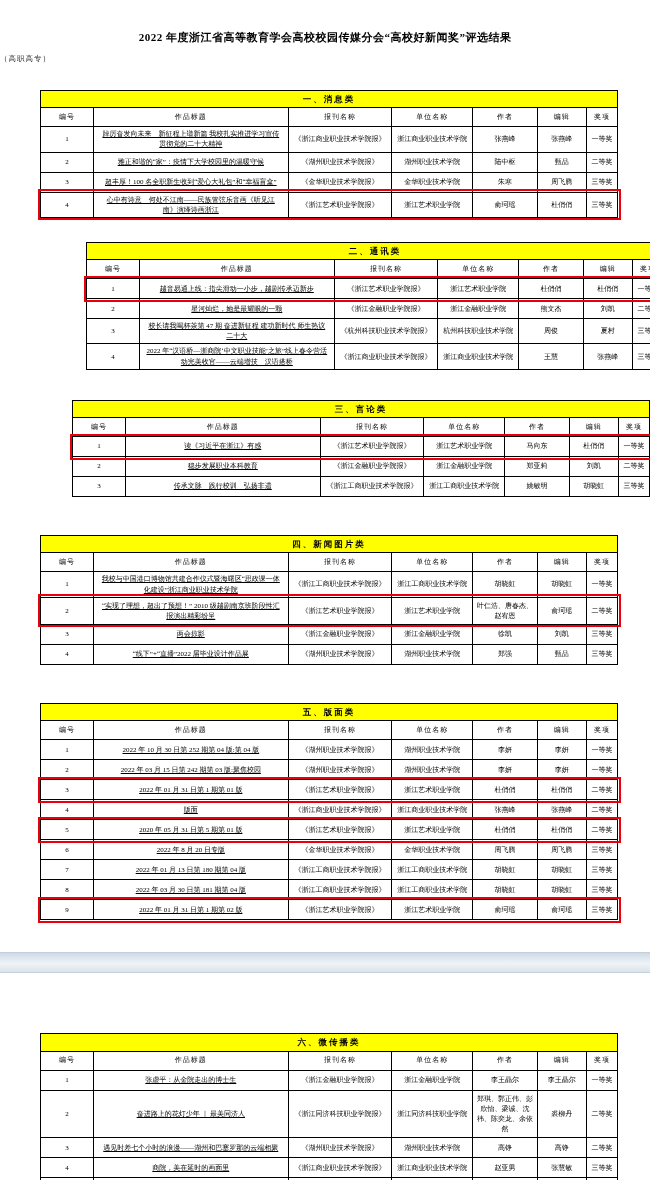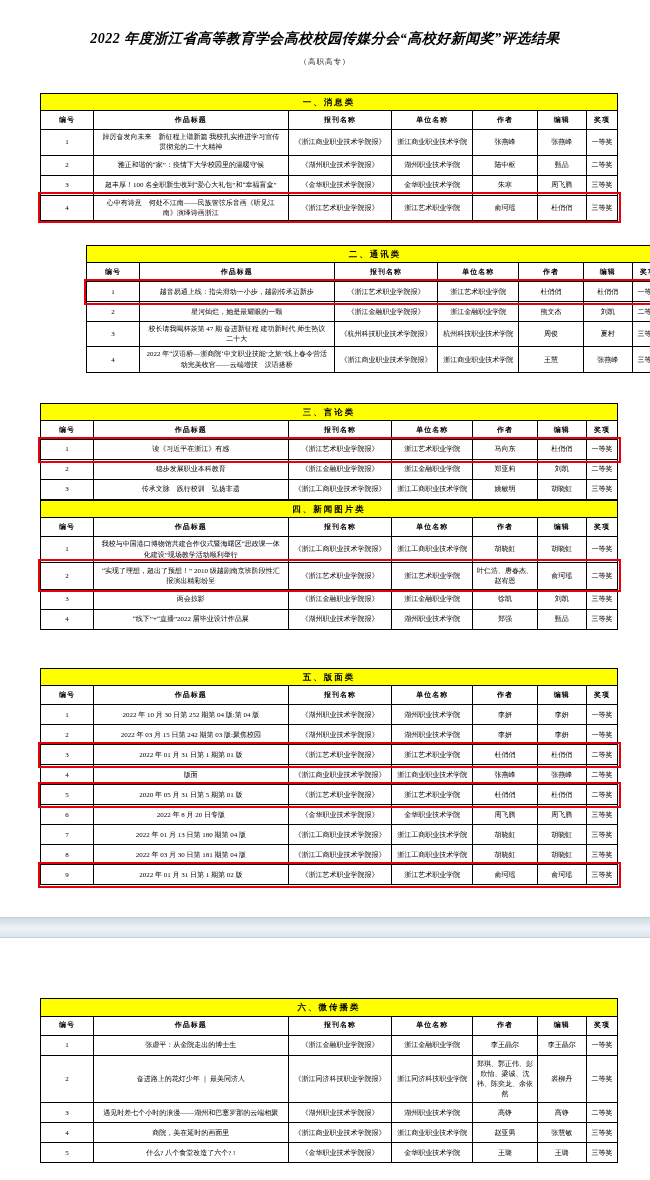--- a/index.html
+++ b/index.html
@@ -4,55 +4,55 @@
 <style>
   html,body{margin:0;padding:0;background:#ffffff;}
   body{
     width:650px;height:1180px;overflow:hidden;
     font-family:"Liberation Serif","DejaVu Serif",serif;
     color:#000;
   }
   .doc-title{
     margin:30px 20px 0;
     text-align:center;
-    font-size:14px;font-weight:bold;letter-spacing:0.5px;font-style:italic;
+    font-size:11px;font-weight:bold;letter-spacing:0.5px;
   }
   .doc-subtitle{
-    margin-top:9px;text-align:center;
+    margin-top:9px;
     font-size:7.5px;color:#222;letter-spacing:1px;
   }
   #tables{margin-left:40px;width:578px;}
   table.award-table{
     width:578px;border-collapse:collapse;table-layout:fixed;
   }
   table.t0{margin-top:26px;}
   table.t1{margin-top:24px;margin-left:46px;}
-  table.t2{margin-top:30px;}
-  table.t3{}
+  table.t2{margin-top:30px;margin-left:32px;}
+  table.t3{margin-top:38px;}
   table.t4{margin-top:38px;}
   table.t5{margin-top:60px;}
   .award-table th,.award-table td{
     border:1px solid #000;
     padding:3px 3px;
     text-align:center;vertical-align:middle;
     font-size:7px;line-height:1.45;
     word-break:break-all;
   }
   .award-table tr.section th{
     background:#ffff00;
     font-size:8.5px;font-weight:bold;
     padding:2px 0;letter-spacing:2px;
   }
   .award-table tr.cols th{
-    font-weight:bold;height:12px;letter-spacing:1px;
+    font-weight:normal;height:12px;letter-spacing:1px;
     background:#fff;
     border-radius:8px;
   }
   .award-table td{height:13px;background:#fff;}
-  .award-table td.cell-title{padding:2px 6px;}
+  .award-table td.cell-title{padding:2px 6px;text-decoration:underline;}
   
   .award-table tr.hl{
     outline:2px solid #e8000d;
     outline-offset:1px;
   }
   
   col.c0{width:9.2%;}  col.c1{width:33.7%;} col.c2{width:18%;}
   col.c3{width:14%;}   col.c4{width:11.2%;} col.c5{width:8.5%;}
   col.c6{width:5.4%;}
   
@@ -272,21 +272,21 @@
             <th>报刊名称</th>
             <th>单位名称</th>
             <th>作者</th>
             <th>编辑</th>
             <th>奖项</th>
           </tr>
         </thead>
         <tbody>
           <tr>
             <td class="cell-no">1</td>
-            <td class="cell-title">我校与中国港口博物馆共建合作仪式暨海曙区“思政课一体化建设”现场教学活动顺利举行</td>
+            <td class="cell-title">我校与中国港口博物馆共建合作仪式暨海曙区“思政课一体化建设”浙江商业职业技术学院</td>
             <td class="cell-paper">《浙江工商职业技术学院报》</td>
             <td class="cell-org">浙江工商职业技术学院</td>
             <td class="cell-author">胡晓虹</td>
             <td class="cell-editor">胡晓虹</td>
             <td class="cell-award">一等奖</td>
           </tr>
           <tr class="hl">
             <td class="cell-no">2</td>
             <td class="cell-title">“实现了理想，超出了预想！” 2010 级越剧南京班阶段性汇报演出精彩纷呈</td>
             <td class="cell-paper">《浙江艺术职业学院报》</td>

